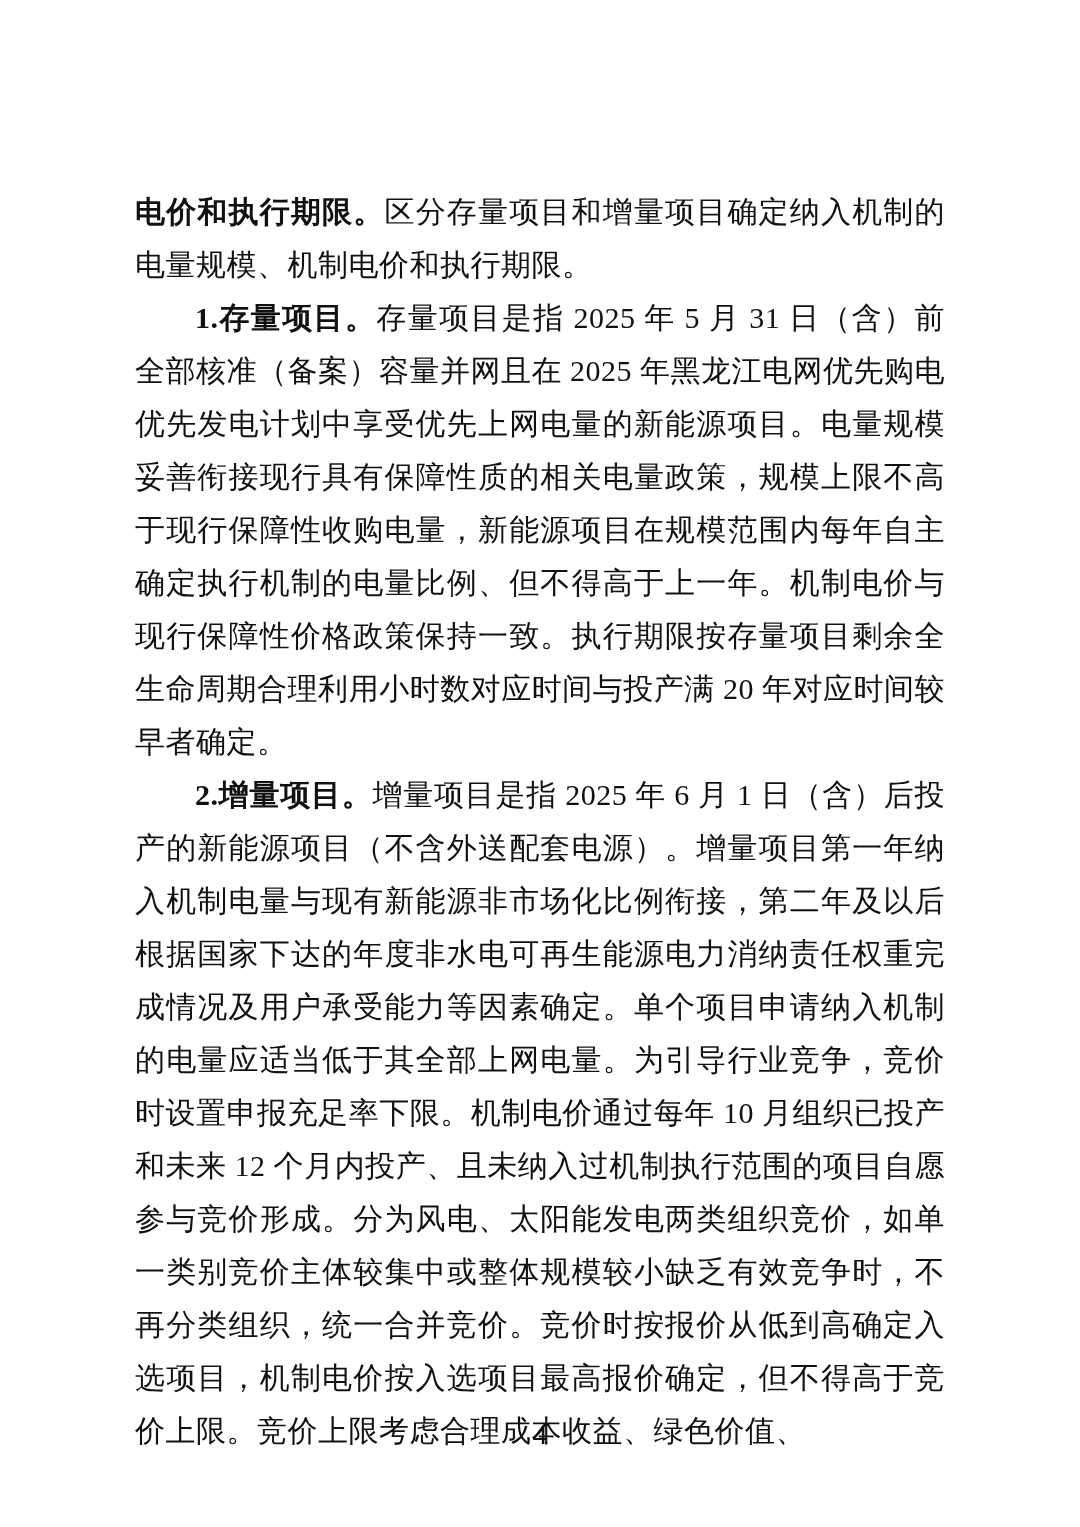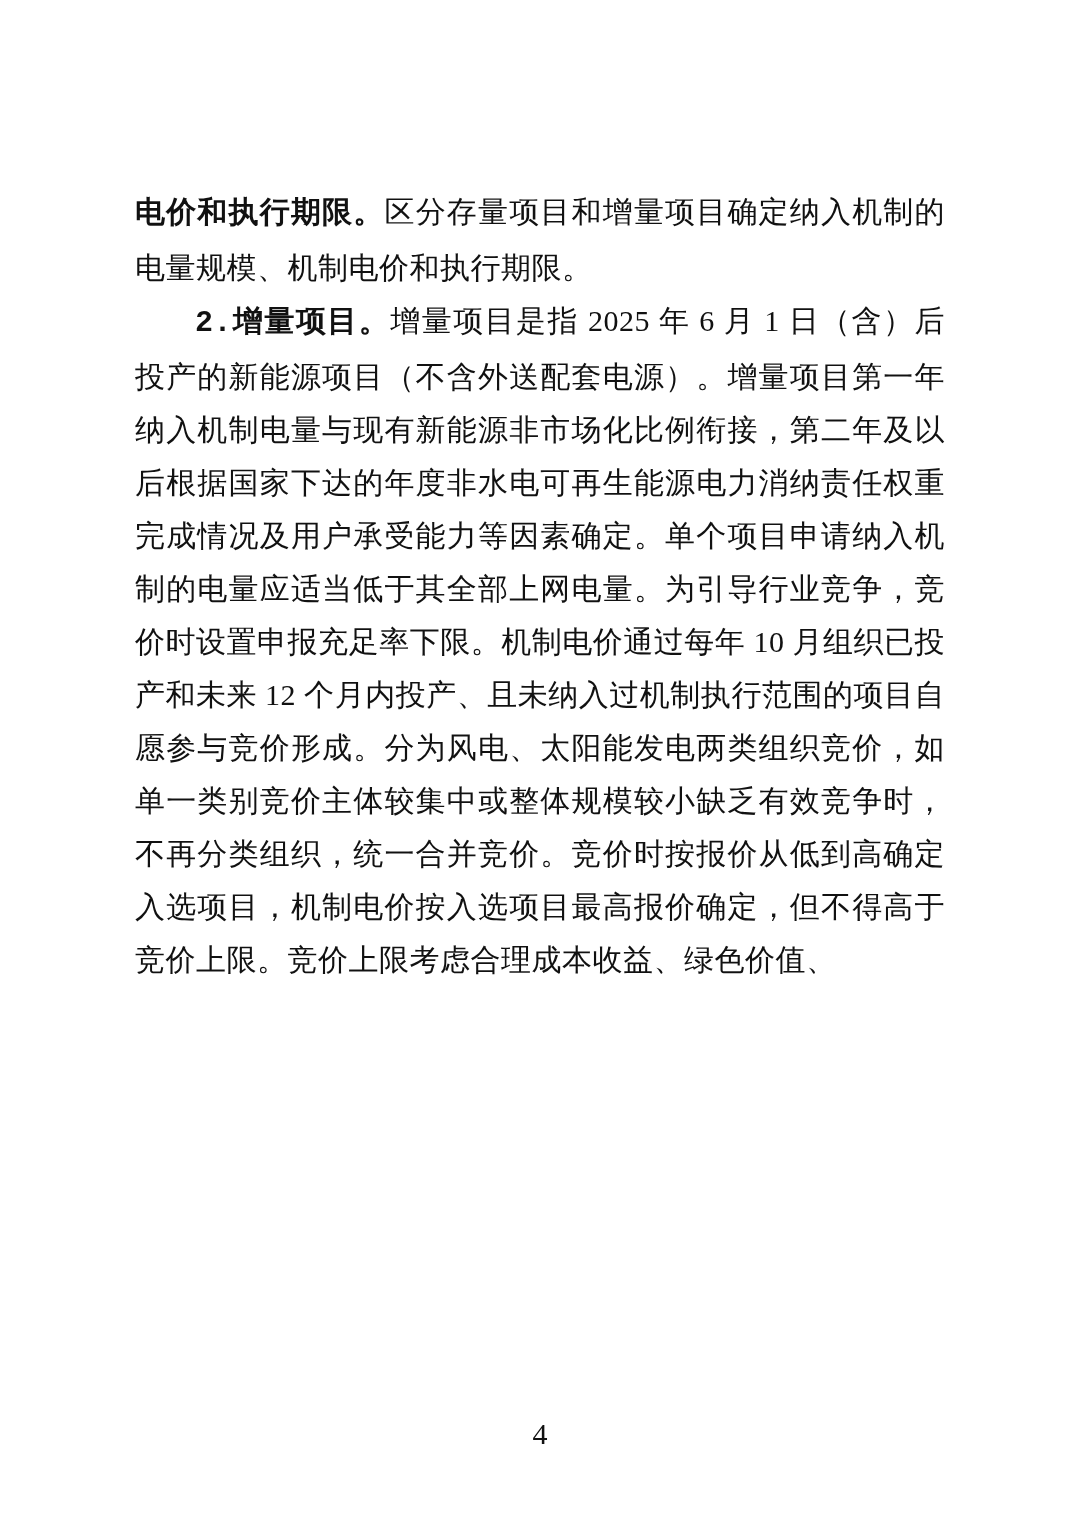--- a/index.html
+++ b/index.html
@@ -25,40 +25,41 @@
     line-height: 53px;
     text-align: justify;
     text-align-last: left;
     letter-spacing: 0.5px;
     color: #111111;
   }
   .para { text-indent: 2em; }
   .para.no-indent { text-indent: 0; }
   .para .lead {
     font-weight: bold;
-    font-family: Liberation Mono, monospace;
+    font-family: Liberation Serif, serif;
   }
   .page-number {
     position: absolute;
     top: 1412px;
     left: 0;
     width: 1080px;
     text-align: center;
     font-size: 30px;
     line-height: 44px;
     color: #111111;
   }
 </style>
 </head>
 <body>
 
 <div class="page">
   <div class="content">
 
     <p class="para no-indent"><span class="lead">电价和执行期限。</span><span>区分存量项目和增量项目确定纳入机制的电量规模、机制电价和执行期限。</span></p>
 
+    <p class="para"><span class="lead">1.存量项目。</span><span>存量项目是指 2025 年 5 月 31 日（含）前全部核准（备案）容量并网且在 2025 年黑龙江电网优先购电优先发电计划中享受优先上网电量的新能源项目。电量规模妥善衔接现行具有保障性质的相关电量政策，规模上限不高于现行保障性收购电量，新能源项目在规模范围内每年自主确定执行机制的电量比例、但不得高于上一年。机制电价与现行保障性价格政策保持一致。执行期限按存量项目剩余全生命周期合理利用小时数对应时间与投产满 20 年对应时间较早者确定。</span></p>
 
     <p class="para"><span class="lead">2.增量项目。</span><span>增量项目是指 2025 年 6 月 1 日（含）后投产的新能源项目（不含外送配套电源）。增量项目第一年纳入机制电量与现有新能源非市场化比例衔接，第二年及以后根据国家下达的年度非水电可再生能源电力消纳责任权重完成情况及用户承受能力等因素确定。单个项目申请纳入机制的电量应适当低于其全部上网电量。为引导行业竞争，竞价时设置申报充足率下限。机制电价通过每年 10 月组织已投产和未来 12 个月内投产、且未纳入过机制执行范围的项目自愿参与竞价形成。分为风电、太阳能发电两类组织竞价，如单一类别竞价主体较集中或整体规模较小缺乏有效竞争时，不再分类组织，统一合并竞价。竞价时按报价从低到高确定入选项目，机制电价按入选项目最高报价确定，但不得高于竞价上限。竞价上限考虑合理成本收益、绿色价值、</span></p>
 
   </div>
 
   <div class="page-number">4</div>
 </div>
 
 </body></html>

